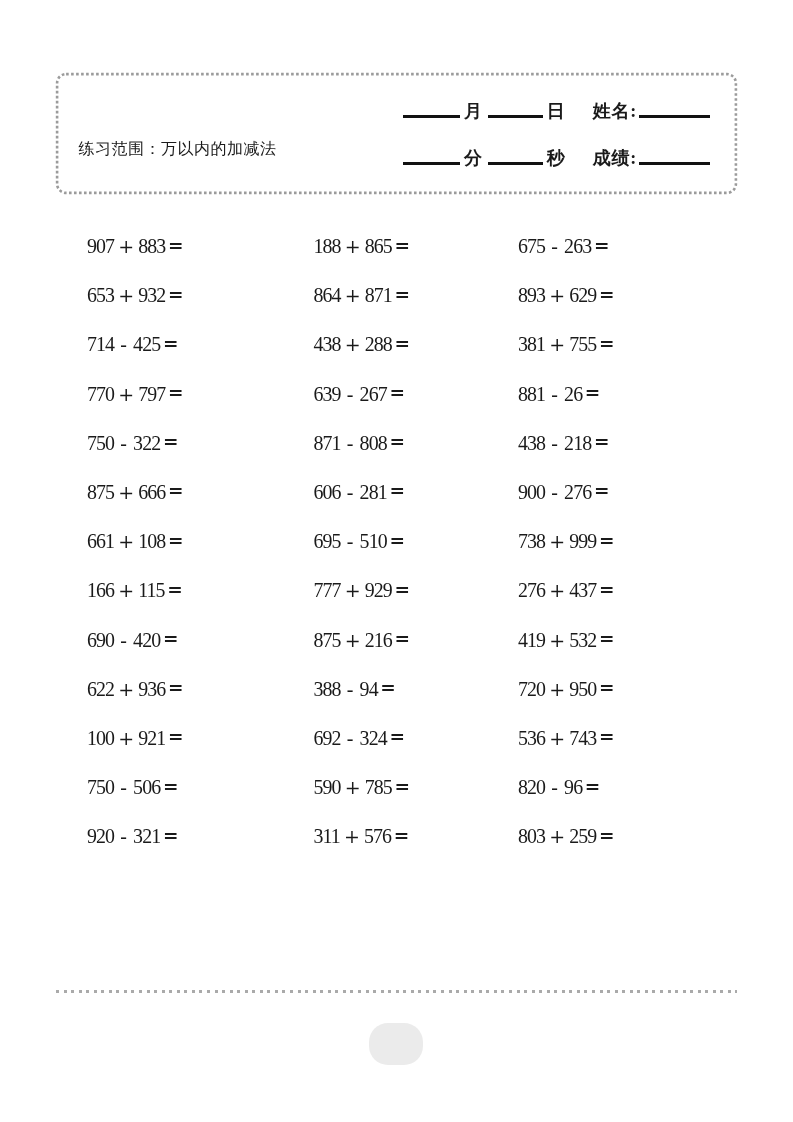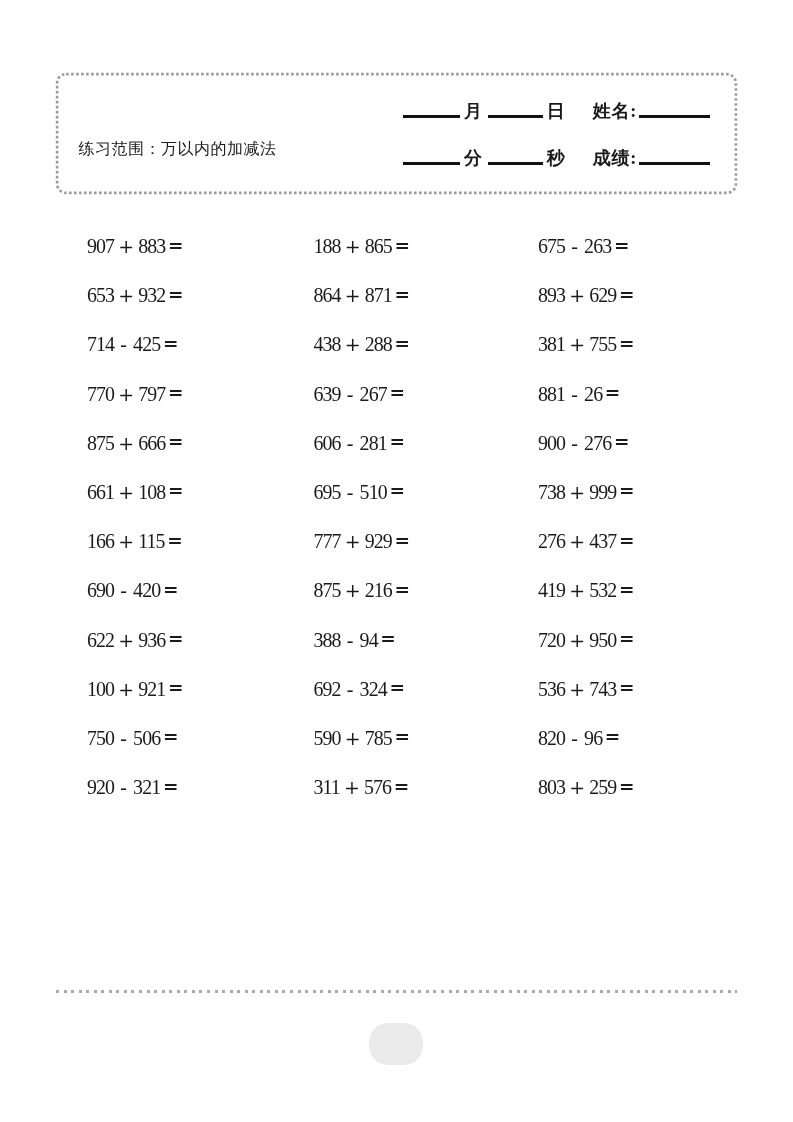--- a/index.html
+++ b/index.html
@@ -112,21 +112,21 @@
     position: absolute;
     font-size: 19.9px;
     line-height: 20px;
     word-spacing: 1.9px;
     letter-spacing: -0.9px;
     color: #1a1a1a;
     white-space: nowrap;
   }
   .c0 { left: 87px; }
   .c1 { left: 313.5px; }
-  .c2 { left: 538px; }
+  .c2 { left: 518px; }
   .op-plus {
     font-family: "DejaVu Serif", serif;
     font-size: 19px;
     letter-spacing: 0;
     margin: 0 -1.9px;
   }
   .op-minus {
     letter-spacing: 0;
     margin: 0 0.2px;
   }
@@ -198,20 +198,25 @@
         <div class="pcell c0">714 <span class="op-minus">-</span> 425 <span class="eq">=</span></div>
         <div class="pcell c1">438 <span class="op-plus">+</span> 288 <span class="eq">=</span></div>
         <div class="pcell c2">381 <span class="op-plus">+</span> 755 <span class="eq">=</span></div>
       </div>
       <div class="prow">
         <div class="pcell c0">770 <span class="op-plus">+</span> 797 <span class="eq">=</span></div>
         <div class="pcell c1">639 <span class="op-minus">-</span> 267 <span class="eq">=</span></div>
         <div class="pcell c2">881 <span class="op-minus">-</span> 26 <span class="eq">=</span></div>
       </div>
       <div class="prow">
+        <div class="pcell c0">750 <span class="op-minus">-</span> 322 <span class="eq">=</span></div>
+        <div class="pcell c1">871 <span class="op-minus">-</span> 808 <span class="eq">=</span></div>
+        <div class="pcell c2">438 <span class="op-minus">-</span> 218 <span class="eq">=</span></div>
+      </div>
+      <div class="prow">
         <div class="pcell c0">875 <span class="op-plus">+</span> 666 <span class="eq">=</span></div>
         <div class="pcell c1">606 <span class="op-minus">-</span> 281 <span class="eq">=</span></div>
         <div class="pcell c2">900 <span class="op-minus">-</span> 276 <span class="eq">=</span></div>
       </div>
       <div class="prow">
         <div class="pcell c0">661 <span class="op-plus">+</span> 108 <span class="eq">=</span></div>
         <div class="pcell c1">695 <span class="op-minus">-</span> 510 <span class="eq">=</span></div>
         <div class="pcell c2">738 <span class="op-plus">+</span> 999 <span class="eq">=</span></div>
       </div>
       <div class="prow">

